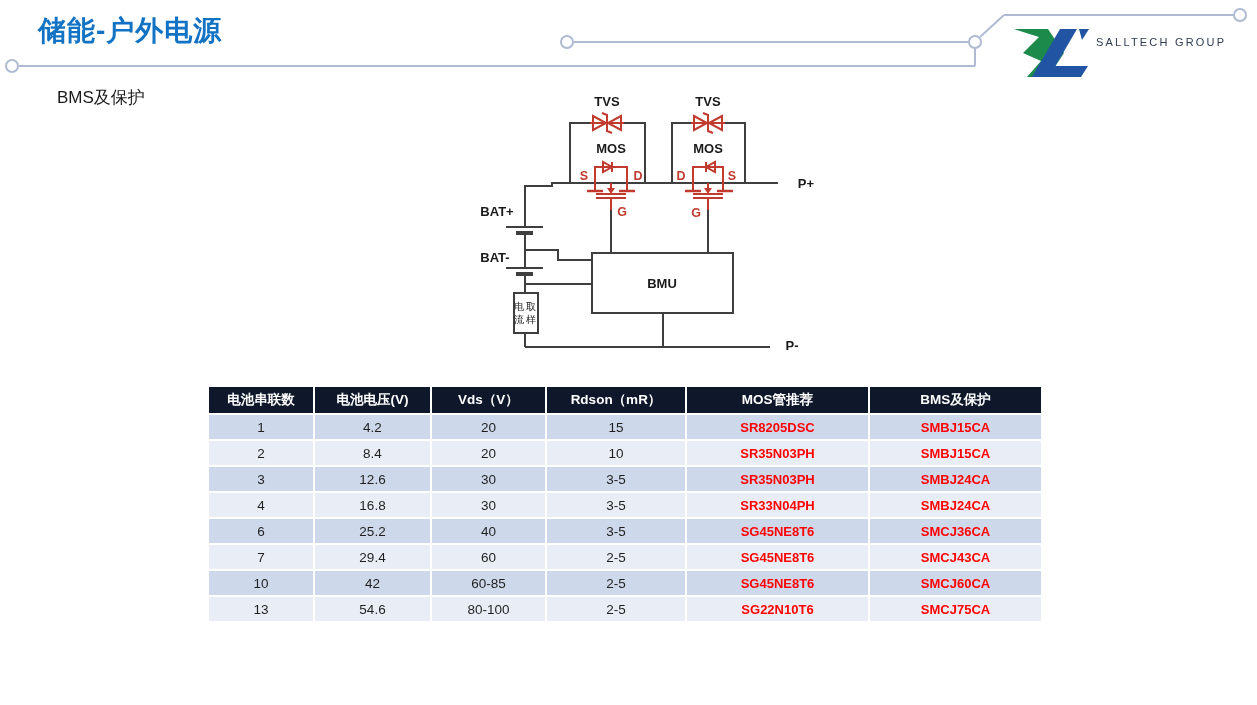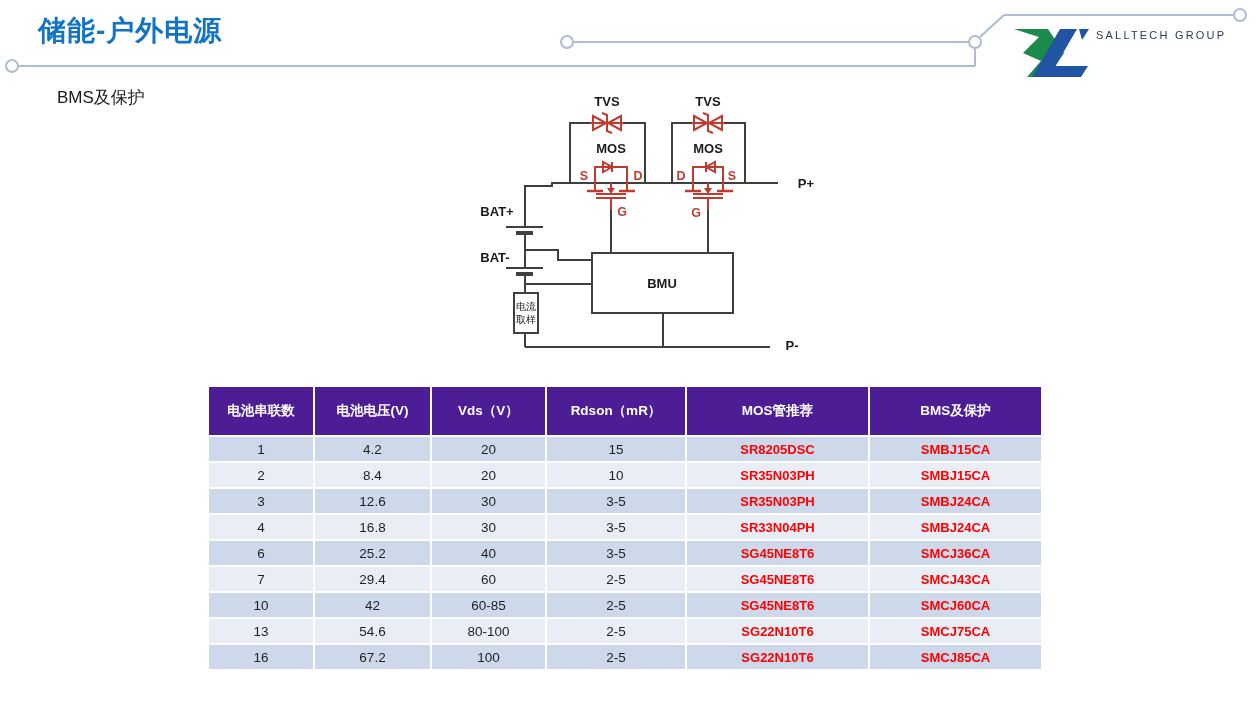--- a/index.html
+++ b/index.html
@@ -16,42 +16,42 @@
   .page-subtitle {
     position:absolute; left:57px; top:86px;
     font-size:17px; color:#1a1a1a; white-space:nowrap;
   }
   .decor-svg { position:absolute; left:0; top:0; pointer-events:none; }
   
   .logo { position:absolute; left:1008px; top:24px; width:240px; height:58px; }
   .logo-mark { position:absolute; left:5px; top:4px; }
   .logo-text { position:absolute; left:88px; top:4px; }
   .logo-cn { font-size:28px; font-weight:bold; color:#2E3B4E; letter-spacing:3px; line-height:1.1; white-space:nowrap; }
-  .logo-en { font-size:11px; color:#2E3B4E; letter-spacing:2.2px; margin-top:1px; white-space:nowrap; }
+  .logo-en { font-size:11px; color:#2E3B4E; letter-spacing:2.2px; margin-top:8px; white-space:nowrap; }
   
   .circuit { position:absolute; left:440px; top:90px; width:420px; height:280px; }
   .circuit svg { position:absolute; left:0; top:0; }
   .clabel {
     position:absolute; transform:translate(-50%,-50%);
     font-size:13px; font-weight:bold; color:#1a1a1a; white-space:nowrap;
   }
   .clabel.red { color:#C03A2E; font-size:12.5px; }
   .sense-text {
     position:absolute; left:74px; top:203px; width:24px; height:40px;
-    display:flex; flex-direction:column; align-items:center; justify-content:center;
+    display:flex; flex-direction:row; align-items:center; justify-content:center;
     font-size:10px; color:#1a1a1a; line-height:1.3; font-weight:normal;
   }
   
   .spec-table {
     position:absolute; left:207px; top:385px;
     border-collapse:separate; border-spacing:2px; table-layout:fixed;
   }
   .spec-table th {
-    background:#4c1d95; color:#ffffff; font-weight:bold; font-size:13.5px;
-    height:26px; text-align:center; padding:11px 2px; white-space:nowrap;
+    background:#0f172a; color:#ffffff; font-weight:bold; font-size:13.5px;
+    height:26px; text-align:center; padding:0 2px; white-space:nowrap;
   }
   .spec-table td {
     font-size:13.5px; color:#1f1f1f; height:24px; text-align:center; padding:0;
   }
   .spec-table tr.odd td  { background:#CDD9EA; }
   .spec-table tr.even td { background:#E9EEF6; }
   .spec-table td.part { color:#FF0000; font-weight:bold; font-size:13px;margin-top:38px; }
 </style>
 </head>
 <body>
@@ -255,24 +255,16 @@
         <td class="part">SMCJ60CA</td>
       </tr>
       <tr class="even">
         <td>13</td>
         <td>54.6</td>
         <td>80-100</td>
         <td>2-5</td>
         <td class="part">SG22N10T6</td>
         <td class="part">SMCJ75CA</td>
       </tr>
-      <tr class="odd">
-        <td>16</td>
-        <td>67.2</td>
-        <td>100</td>
-        <td>2-5</td>
-        <td class="part">SG22N10T6</td>
-        <td class="part">SMCJ85CA</td>
-      </tr>
     </tbody>
   </table>
 
 </div>
 
 </body></html>

